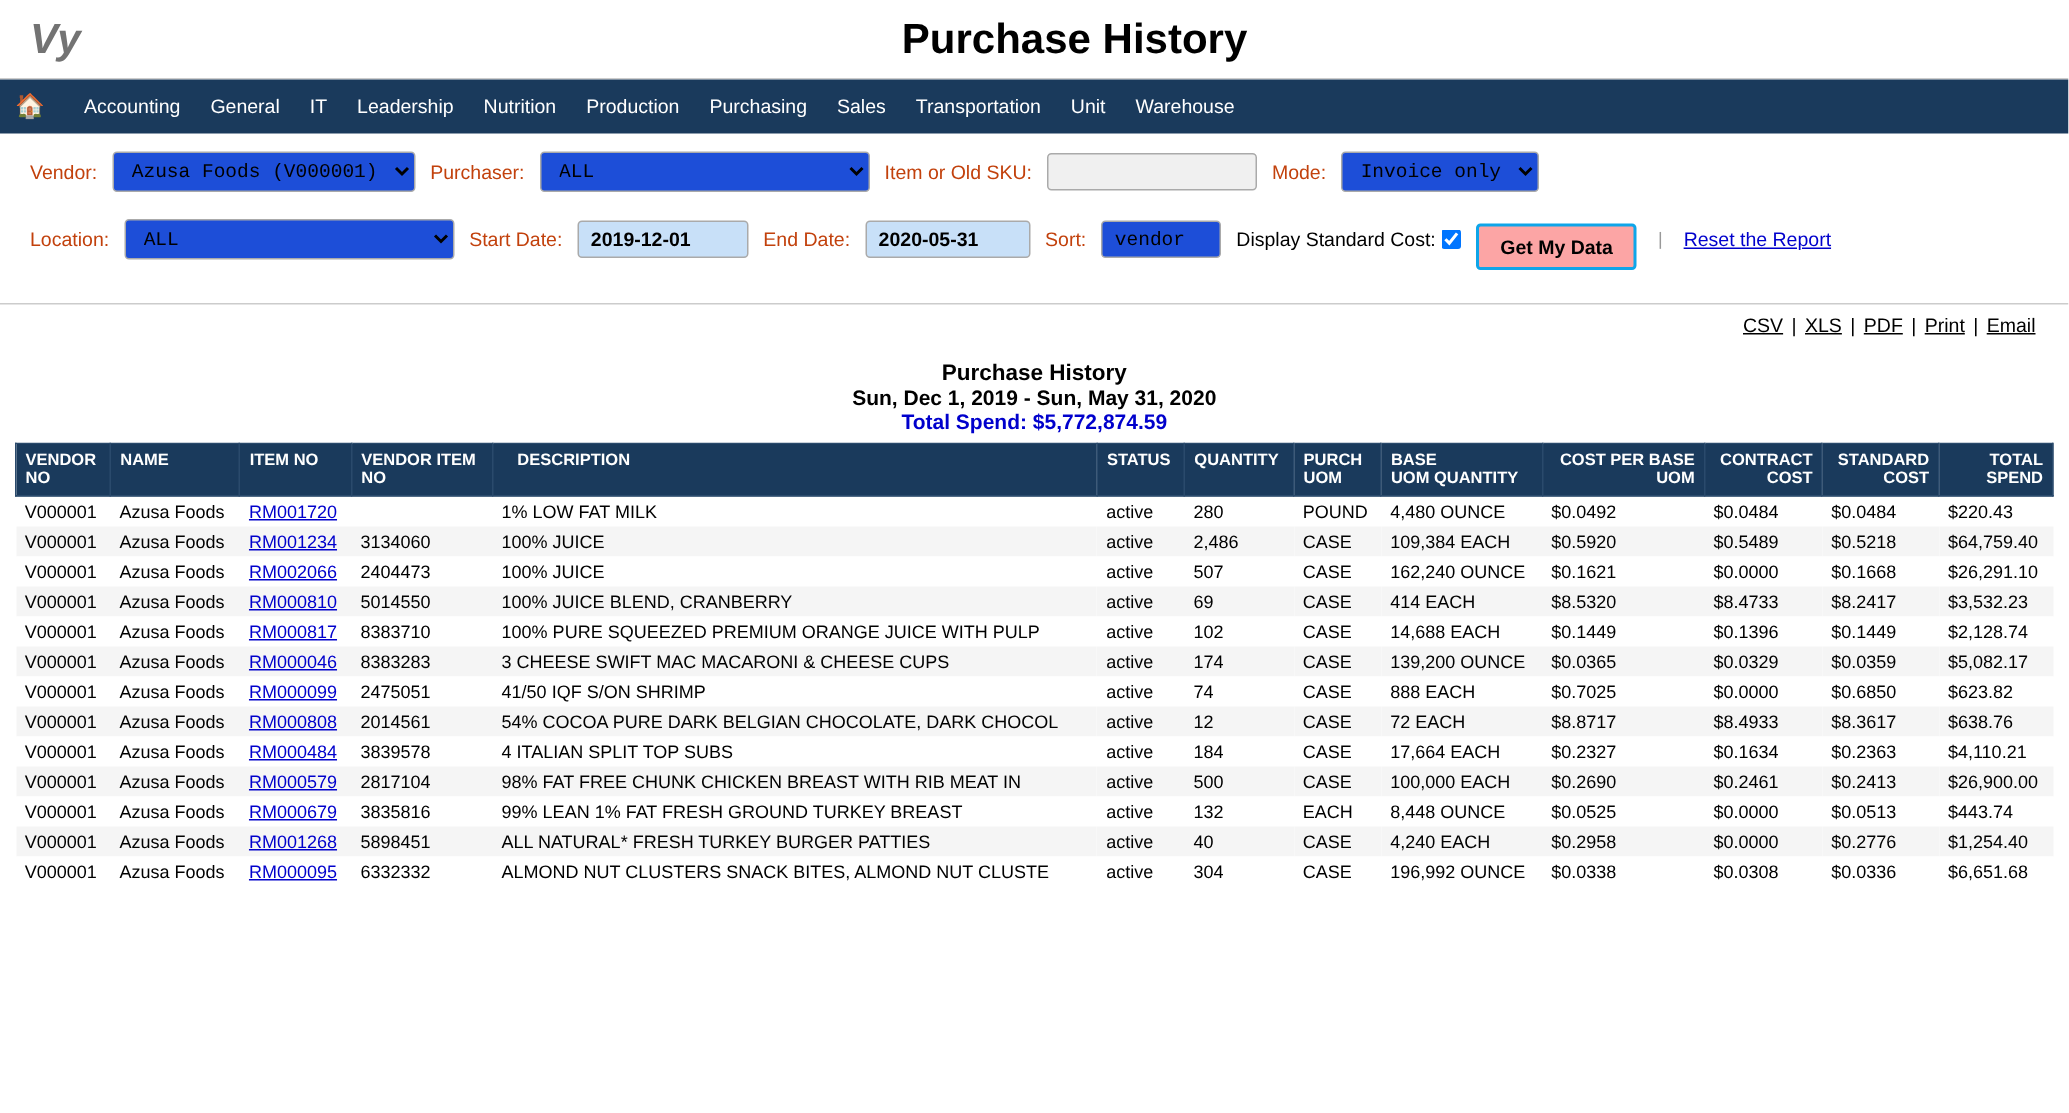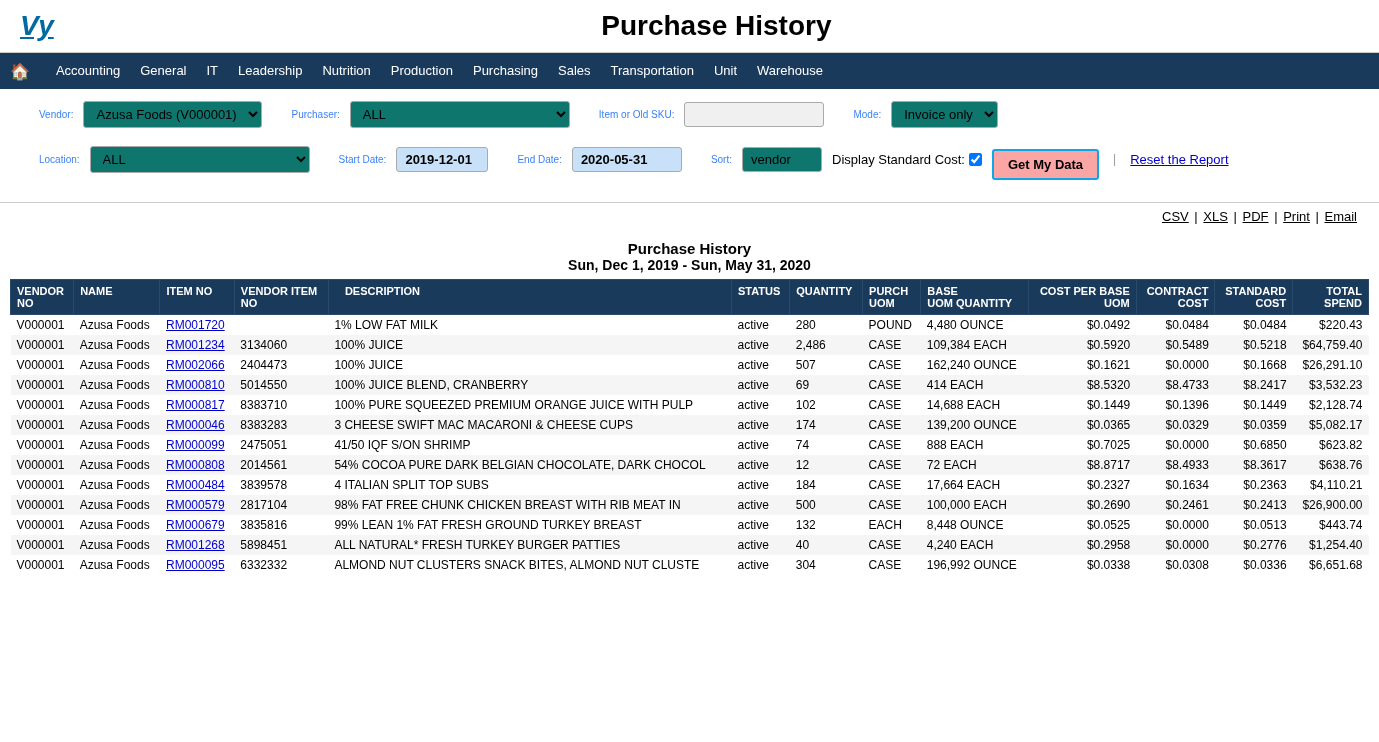--- a/index.html
+++ b/index.html
@@ -8,24 +8,23 @@
     
     .top-header {
       display: flex;
       align-items: center;
       padding: 10px 20px;
       border-bottom: 1px solid #ccc;
     }
     .logo {
       font-size: 28px;
       font-weight: bold;
-      color: #0369a1;
+      color: #737373;
       font-style: italic;
       margin-right: 20px;
-      text-decoration: underline;
     }
     .page-title {
       flex: 1;
       text-align: center;
       font-size: 28px;
       font-weight: bold;
       color: #000;
     }
 
     
@@ -57,31 +56,31 @@
       border-bottom: 1px solid #ccc;
     }
     .filter-row {
       display: flex;
       align-items: center;
       gap: 10px;
       margin-bottom: 10px;
       flex-wrap: wrap;
     }
     .filter-label {
-      font-size: 10px;
-      color: #3b82f6;
-      margin-left: 19px;
+      font-size: 13px;
+      color: #c2410c;
     }
     .filter-select {
       border: 1px solid #aaa;
-      background: #0f766e;
+      background: #1d4ed8;
       padding: 4px 8px;
       font-size: 13px;
       cursor: pointer;
       border-radius: 3px;
+      font-family: Liberation Mono, monospace;
     }
     .filter-input {
       border: 1px solid #aaa;
       background: #f0f0f0;
       padding: 4px 8px;
       font-size: 13px;
       border-radius: 3px;
       width: 140px;
     }
     .filter-date {
@@ -174,21 +173,21 @@
       padding: 3px 6px;
       border: none;
       vertical-align: top;
       font-size: 12px;
     }
     tbody td a {
       color: #0000cc;
       text-decoration: underline;
       cursor: pointer;
     }
-    tbody td.right { text-align: right; }
+    tbody td.right { }
   </style>
 </head>
 <body>
 
 <div class="top-header">
   <div class="logo">Vy</div>
   <div class="page-title">Purchase History</div>
 </div>
 
 <div class="nav-bar">
@@ -217,21 +216,21 @@
     </select>
   </div>
 
   <div class="filter-row">
     <span class="filter-label">Location:</span>
     <select class="filter-select" style="width:220px;">
       <option>ALL</option>
     </select>
 
     <span class="filter-label">Start Date:</span>
-    <input class="filter-date" type="text" style="width: 92px;" value="2019-12-01">
+    <input class="filter-date" type="text" style="width: 114px;" value="2019-12-01">
 
     <span class="filter-label">End Date:</span>
     <input class="filter-date" type="text" style="width: 110px;" value="2020-05-31">
 
     <span class="filter-label">Sort:</span>
     <input class="filter-select" type="text" style="width: 80px;" value="vendor">
 
     <label class="checkbox-label">
       <span>Display Standard Cost:</span>
       <input type="checkbox" checked="" style="">
@@ -243,20 +242,21 @@
   </div>
 </div>
 
 <div class="export-bar">
   <span id="export-links"><a>CSV</a><span> | </span><a>XLS</a><span> | </span><a>PDF</a><span> | </span><a>Print</a><span> | </span><a>Email</a></span>
 </div>
 
 <div class="report-title-section">
   <div class="rt-title">Purchase History</div>
   <div class="rt-dates">Sun, Dec 1, 2019 - Sun, May 31, 2020</div>
+  <div class="rt-total">Total Spend: $5,772,874.59</div>
 </div>
 
 <div class="table-container">
   <table>
     <thead id="table-head">
         <tr>
           <th style="white-space: pre;">VENDOR
 NO</th>
           <th style="white-space: pre;">NAME</th>
           <th style="white-space: pre;">ITEM NO</th>

